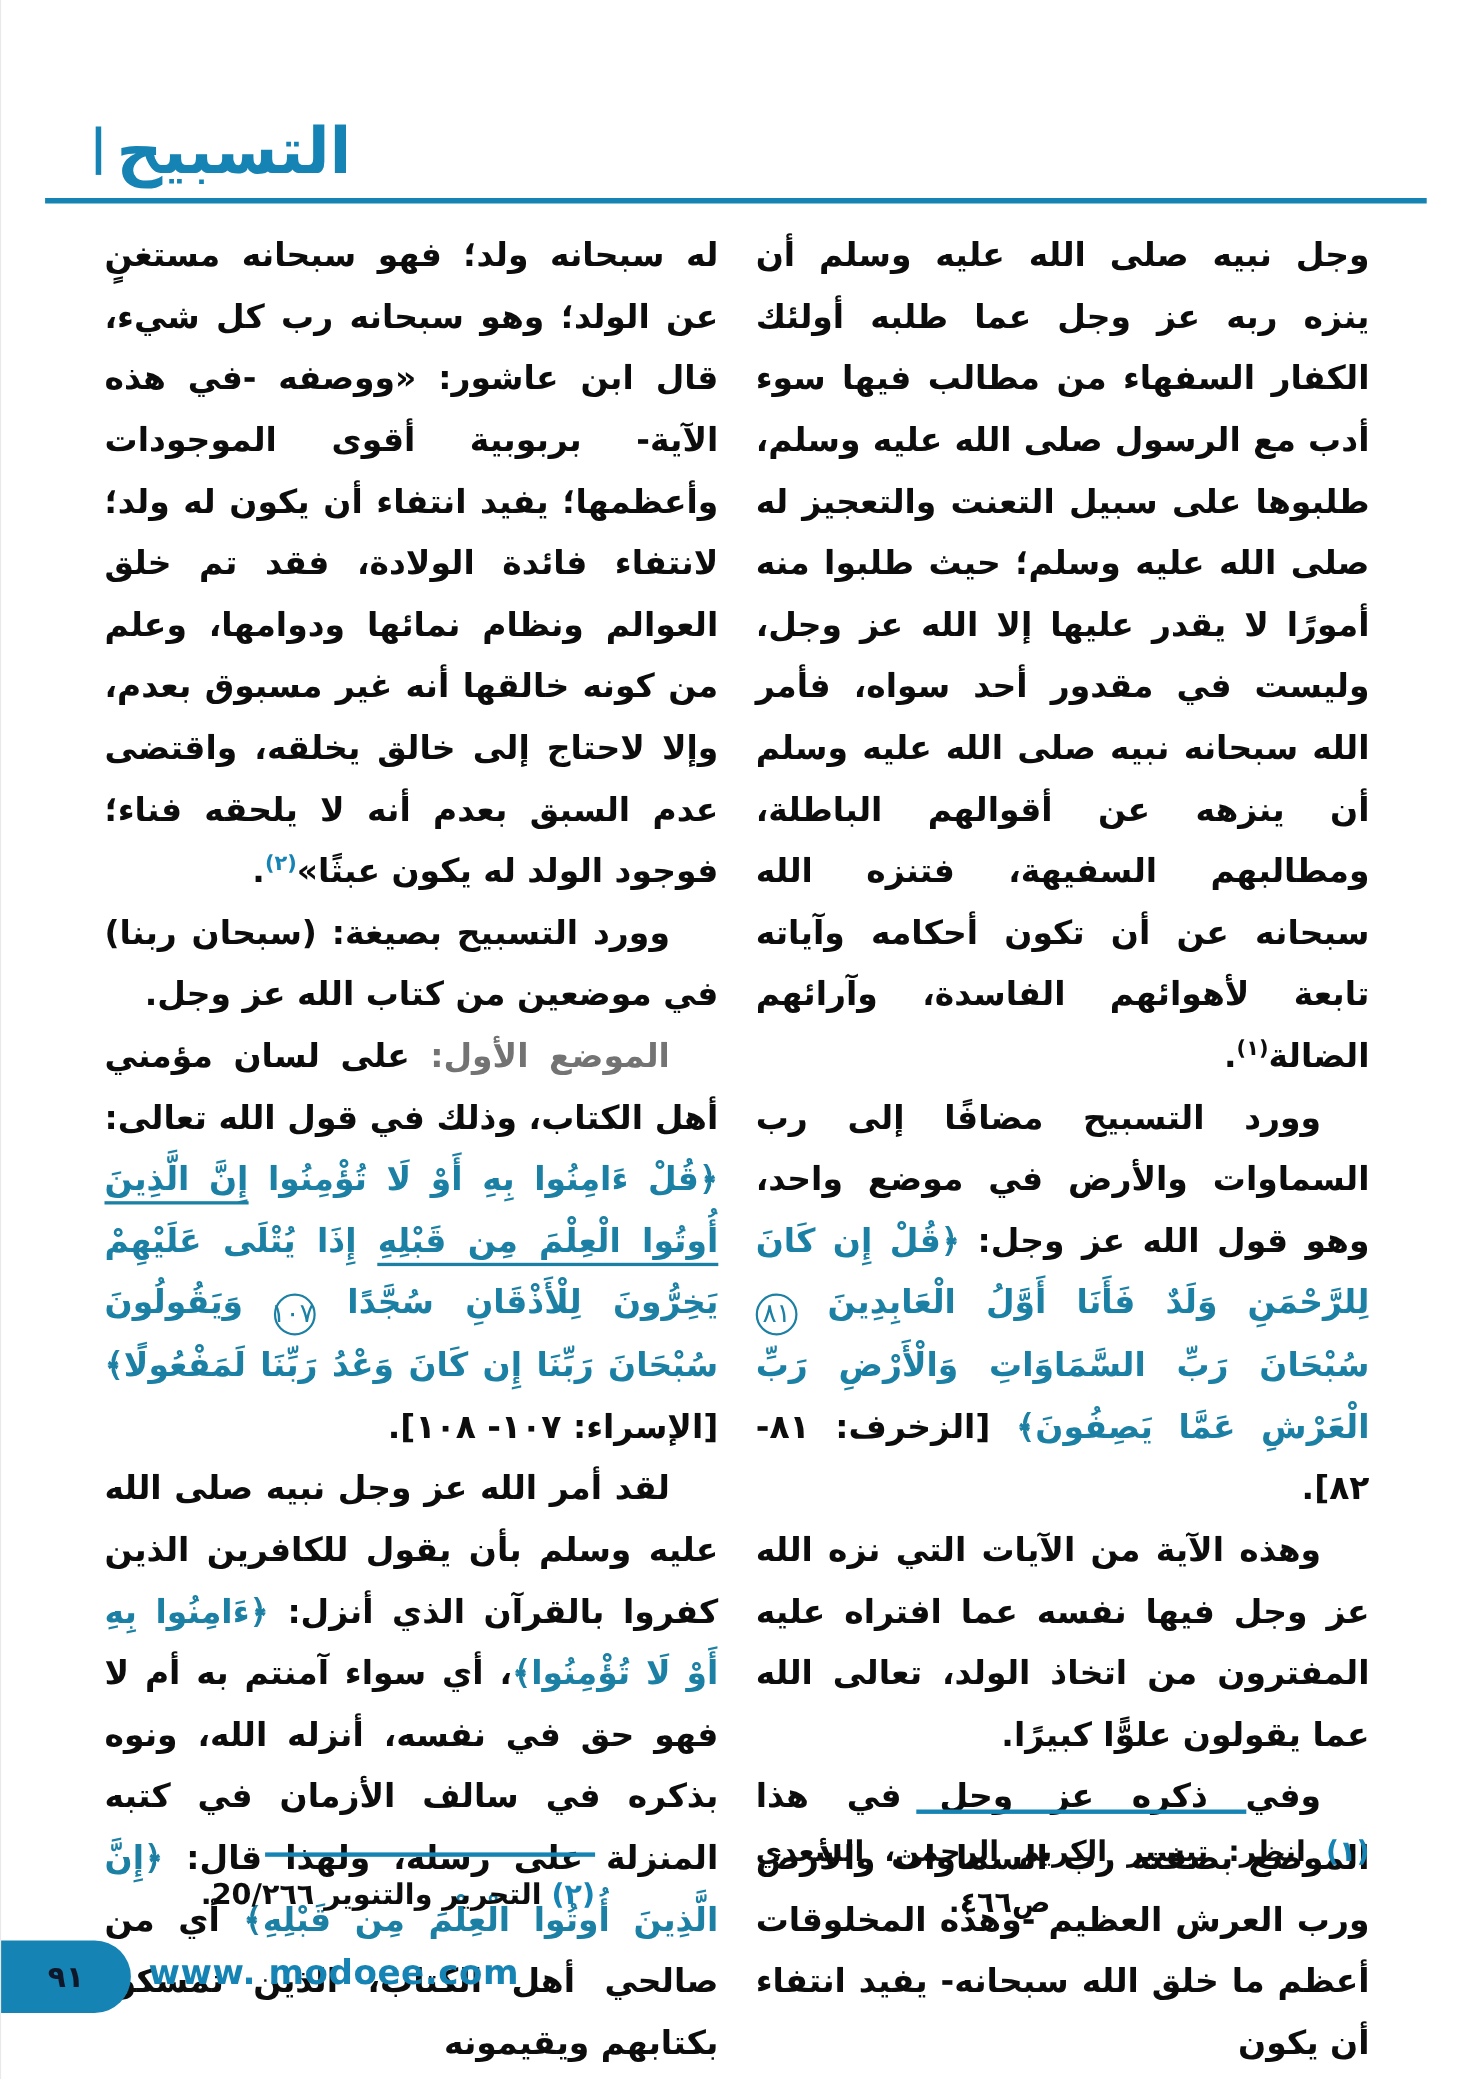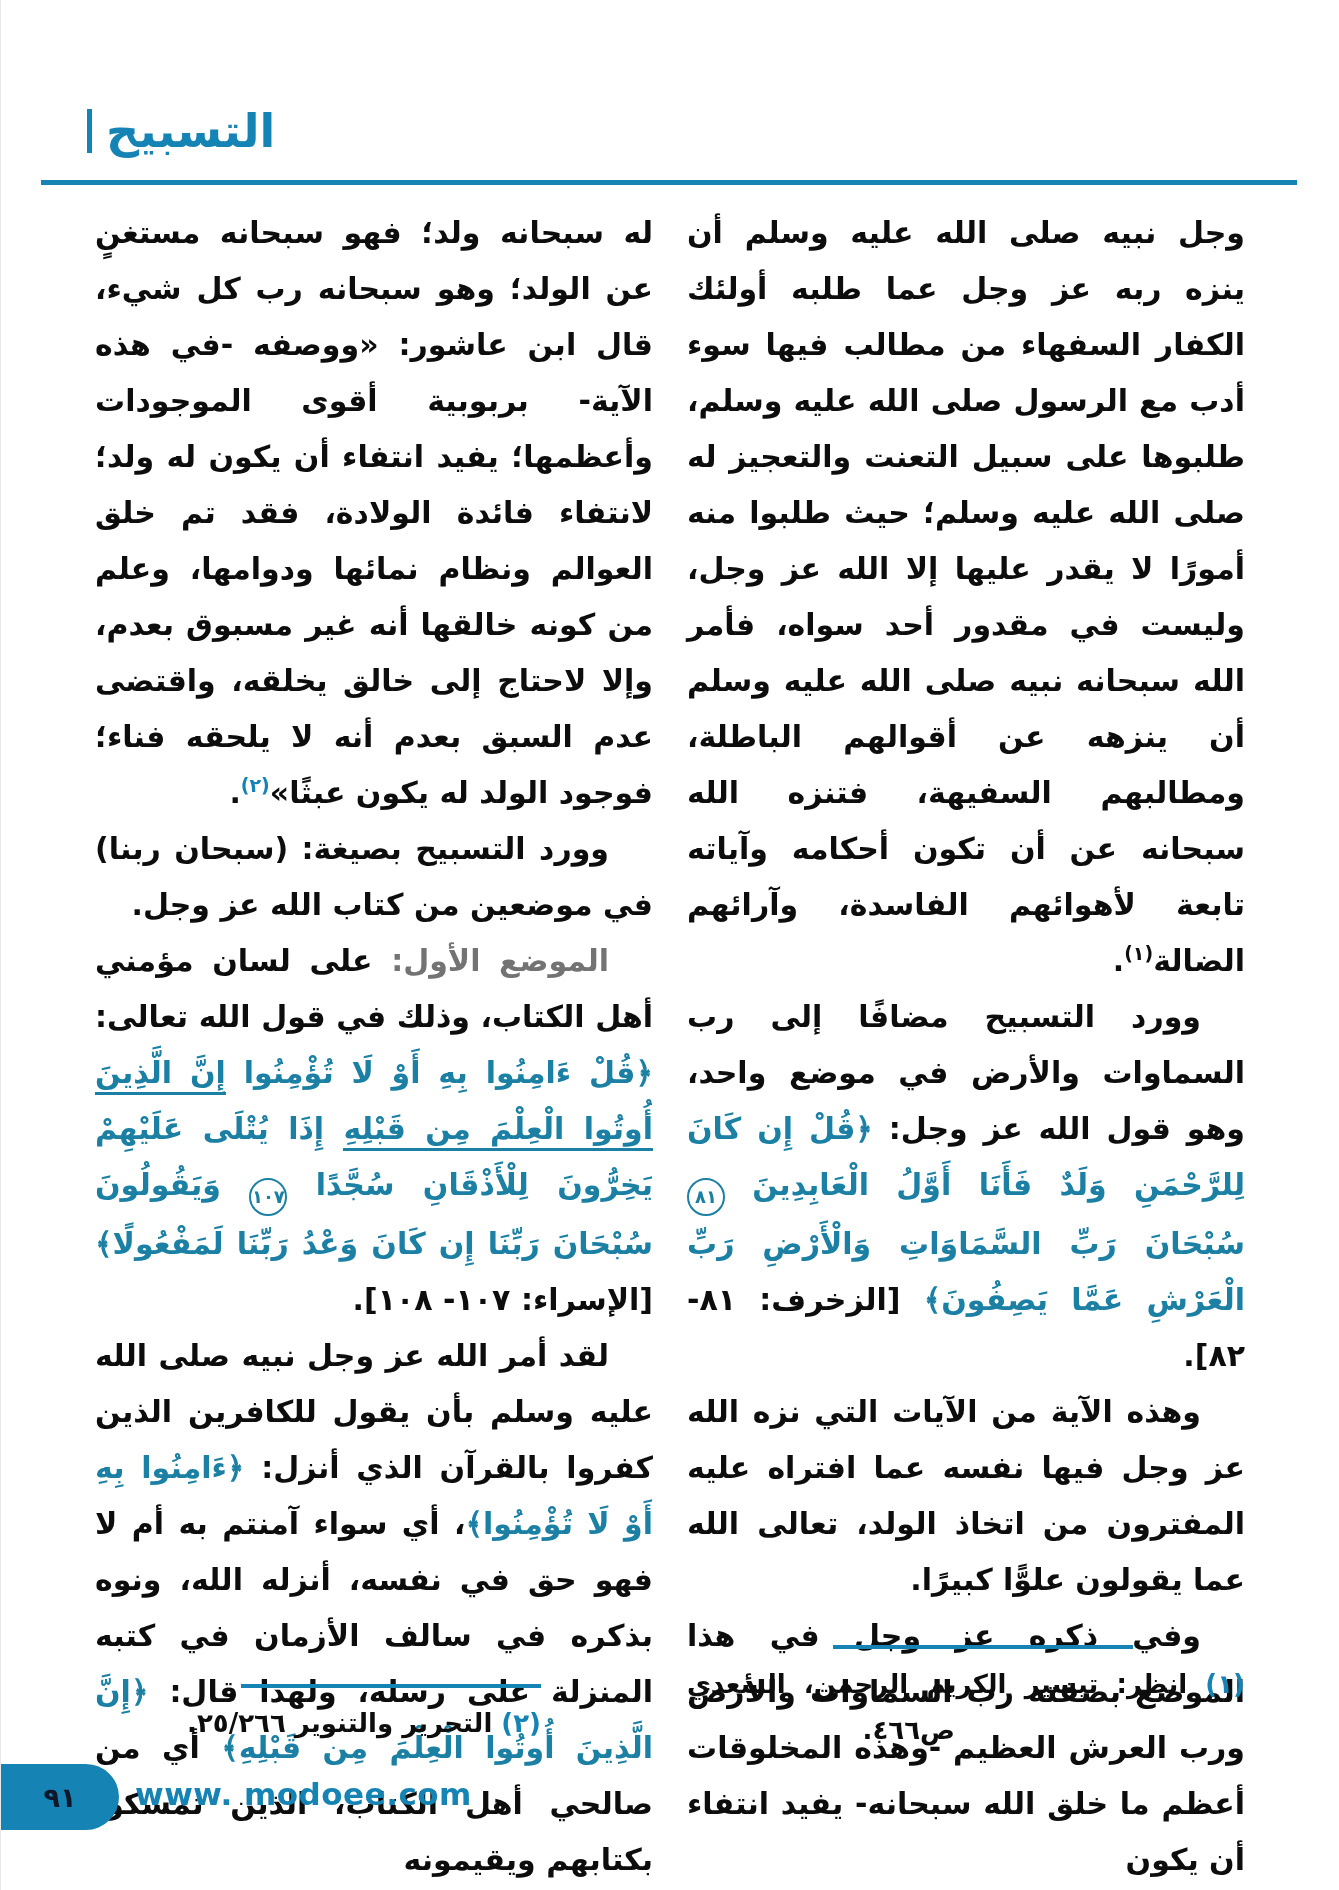--- a/index.html
+++ b/index.html
@@ -7,33 +7,33 @@
     --quran:#1b80a4;
     --ink:#0d0d0d;
   }
   *{margin:0;padding:0;box-sizing:border-box;}
   html,body{background:#ffffff;}
   body{font-family:"DejaVu Sans",sans-serif;}
   .page{position:relative;width:1339px;height:1890px;background:#fff;direction:rtl;overflow:hidden;border-left:1px solid #e9e9e9;}
   
   .hdr{position:absolute;top:108px;left:86px;display:flex;align-items:center;gap:14px;direction:ltr;}
   .title-tick{width:5px;height:44px;background:var(--accent);}
-  .title{font-size:46px;color:var(--accent);font-weight:bold;line-height:1;}
+  .title{font-size:58px;color:var(--accent);font-weight:bold;line-height:1;}
   .hdr-rule{position:absolute;top:180px;left:40px;right:42px;height:5px;background:var(--accent);}
   
   .col{position:absolute;top:205px;width:558px;height:1620px;}
   .col-first{right:94px;}
   .col-second{left:94px;}
   .para{font-size:30px;line-height:56px;color:var(--ink);font-weight:bold;text-align:justify;}
   .para.indent{text-indent:44px;}
   .q{color:var(--quran);}
   .u{border-bottom:3px solid var(--quran);padding-bottom:2px;}
   .ayah{display:inline-block;width:38px;height:38px;border:2px solid var(--quran);border-radius:50%;
-        color:var(--quran);font-size:18px;line-height:33px;text-align:center;vertical-align:-8px;
-        font-weight:bold;text-indent:0;}
+        color:var(--quran);font-size:24px;line-height:33px;text-align:center;vertical-align:-8px;
+        font-weight:normal;text-indent:0;}
   .sup{vertical-align:super;font-size:19px;line-height:0;}
   .sup.teal{color:var(--accent);}
   .strong{font-weight:bold;color:#737373;}
   
   .fn{position:absolute;left:0;right:0;}
   .col-first .fn{top:1440px;}
   .col-second .fn{top:1479px;}
   .fn-rule{height:4px;background:var(--accent);width:300px;margin-right:112px;margin-bottom:12px;}
   .fn-line{font-size:26px;line-height:46px;color:var(--ink);font-weight:bold;}
   .fnmark{color:var(--accent);}
@@ -74,21 +74,21 @@
 
   <section class="col col-second">
     <div class="paras">
         <p class="para"><span>له سبحانه ولد؛ فهو سبحانه مستغنٍ عن الولد؛ وهو سبحانه رب كل شيء، قال ابن عاشور: «ووصفه -في هذه الآية- بربوبية أقوى الموجودات وأعظمها؛ يفيد انتفاء أن يكون له ولد؛ لانتفاء فائدة الولادة، فقد تم خلق العوالم ونظام نمائها ودوامها، وعلم من كونه خالقها أنه غير مسبوق بعدم، وإلا لاحتاج إلى خالق يخلقه، واقتضى عدم السبق بعدم أنه لا يلحقه فناء؛ فوجود الولد له يكون عبثًا»</span><span class="sup teal">(٢)</span><span>.</span></p>
         <p class="para indent"><span>وورد التسبيح بصيغة: (سبحان ربنا) في موضعين من كتاب الله عز وجل.</span></p>
         <p class="para indent"><span class="strong">الموضع الأول:</span><span> على لسان مؤمني أهل الكتاب، وذلك في قول الله تعالى: </span><span class="q">﴿قُلْ ءَامِنُوا بِهِ أَوْ لَا تُؤْمِنُوا </span><span class="q u">إِنَّ الَّذِينَ أُوتُوا الْعِلْمَ مِن قَبْلِهِ</span><span class="q"> إِذَا يُتْلَى عَلَيْهِمْ يَخِرُّونَ لِلْأَذْقَانِ سُجَّدًا </span><span class="ayah">١٠٧</span><span class="q"> وَيَقُولُونَ سُبْحَانَ رَبِّنَا إِن كَانَ وَعْدُ رَبِّنَا لَمَفْعُولًا﴾</span><span> [الإسراء: ١٠٧- ١٠٨].</span></p>
         <p class="para indent"><span>لقد أمر الله عز وجل نبيه صلى الله عليه وسلم بأن يقول للكافرين الذين كفروا بالقرآن الذي أنزل: </span><span class="q">﴿ءَامِنُوا بِهِ أَوْ لَا تُؤْمِنُوا﴾</span><span>، أي سواء آمنتم به أم لا فهو حق في نفسه، أنزله الله، ونوه بذكره في سالف الأزمان في كتبه المنزلة على رسله، ولهذا قال: </span><span class="q">﴿إِنَّ الَّذِينَ أُوتُوا الْعِلْمَ مِن قَبْلِهِ﴾</span><span> أي من صالحي أهل الكتاب، الذين تمسكوا بكتابهم ويقيمونه</span></p>
       </div>
     <div class="fn">
       <div class="fn-rule"></div>
-      <p class="fn-line fn-l1"><span class="fnmark">(٢)</span><span class="fn-l1-text"> التحرير والتنوير ٢٥/٢٦٦.</span></p>
+      <p class="fn-line fn-l1"><span class="fnmark">(٢)</span><span class="fn-l1-text"> التحرير والتنوير 20/٢٦٦.</span></p>
 
     </div>
   </section>
 
   <div class="page-tab">
     <span>٩١</span>
   </div>
   <div class="site">www. modoee.com</div>
 
 </div>

